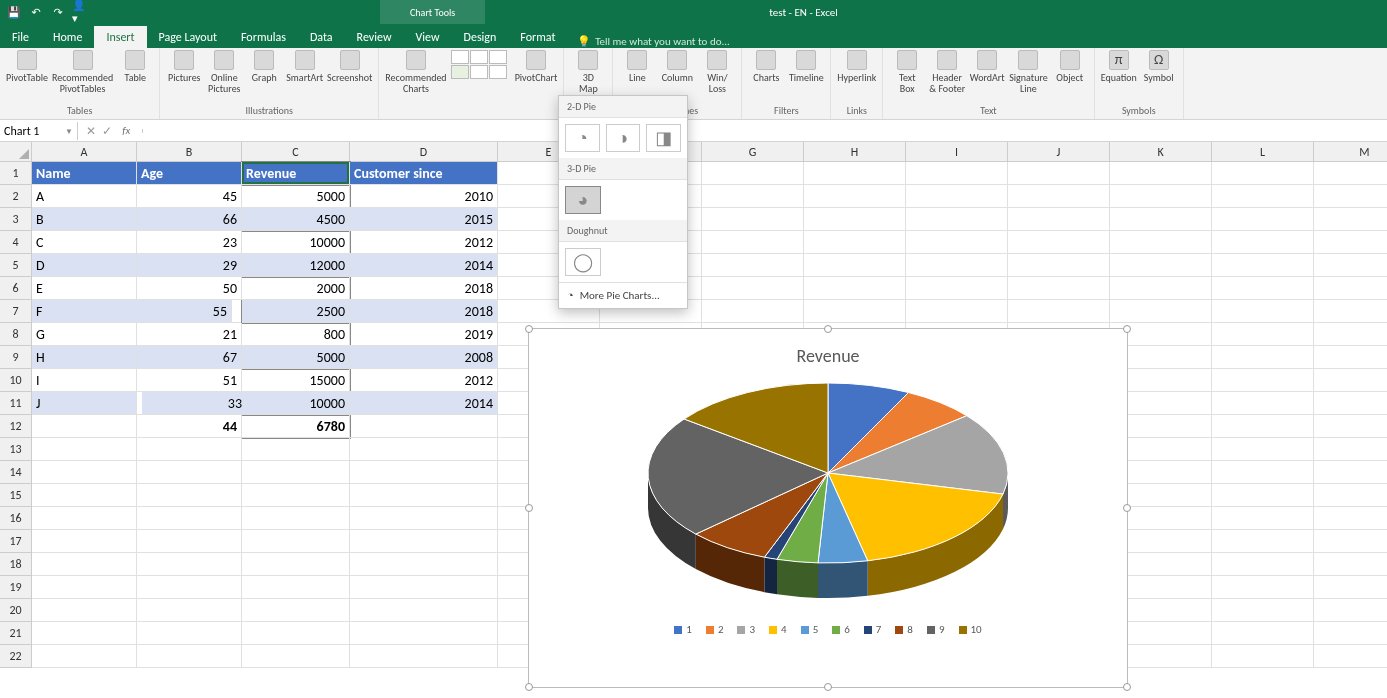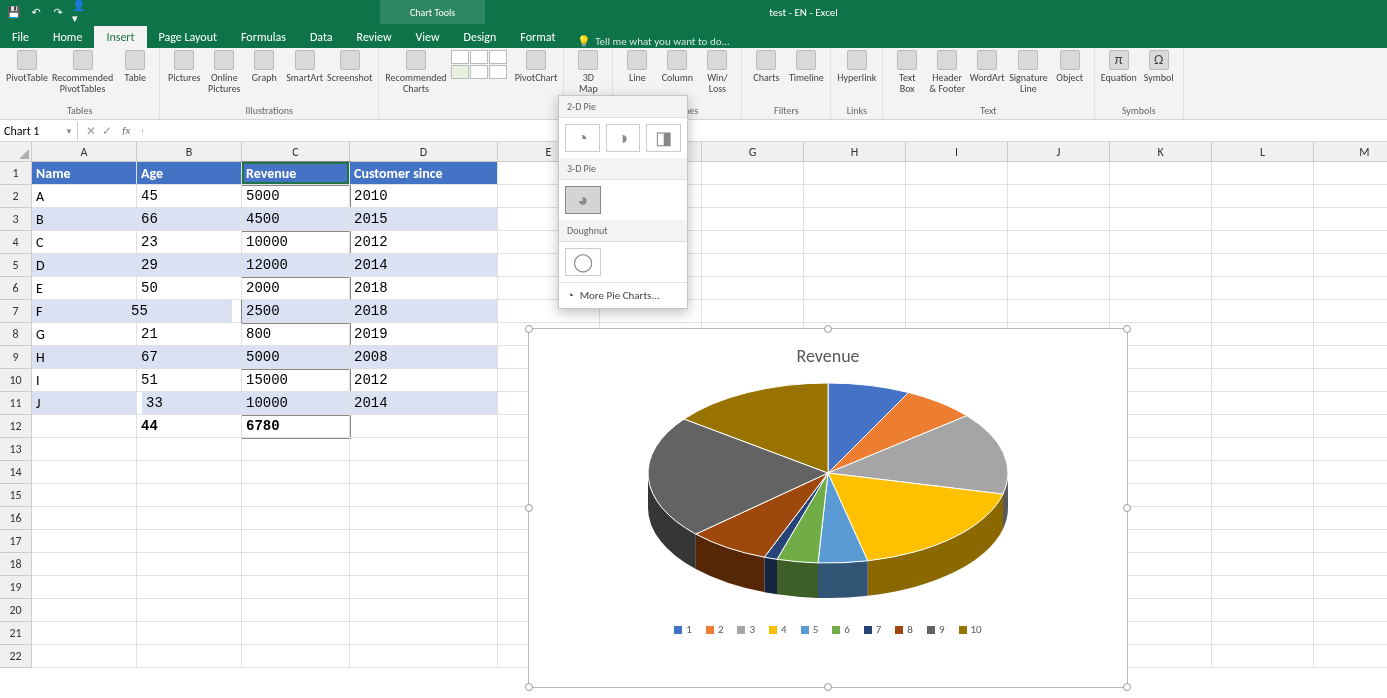--- a/index.html
+++ b/index.html
@@ -36,21 +36,21 @@
 .col-heads{position:absolute;left:32px;top:0;display:flex;height:20px;}
 .ch{background:#f0f0f0;border-right:1px solid #ccc;border-bottom:1px solid #ccc;text-align:center;font-size:12px;color:#333;line-height:20px;}
 .row-heads{position:absolute;left:0;top:20px;display:flex;flex-direction:column;width:32px;}
 .rh{background:#f0f0f0;border-right:1px solid #ccc;border-bottom:1px solid #ccc;text-align:center;font-size:12px;color:#333;height:23px;line-height:23px;}
 .grid{position:absolute;left:32px;top:20px;}
 .gcell{position:absolute;border-right:1px solid #e0e0e0;border-bottom:1px solid #e0e0e0;padding:2px 4px;font-size:14px;height:23px;line-height:19px;overflow:hidden;white-space:nowrap;}
 .hdr{background:#4472c4;color:#fff;font-weight:600;}
 .lblue{background:#d9e1f2;}
 .sel-colhdr{box-shadow:inset 0 0 0 2px #217346;}
 .bold{font-weight:700;}
-.ra{font-family:Liberation Mono, monospace;}
+.ra{text-align:right;}
 .dropdown{position:absolute;background:#fff;border:1px solid #c6c6c6;box-shadow:0 4px 12px rgba(0,0,0,.25);width:130px;font-size:11px;left:558px;top:95px;z-index:50;}
 .dd-title{background:#f3f3f3;border-bottom:1px solid #e0e0e0;padding:4px 8px;color:#666;font-size:10px;}
 .dd-row{display:flex;gap:6px;padding:6px;}
 .dd-ico{width:36px;height:28px;border:1px solid #ccc;display:flex;align-items:center;justify-content:center;font-size:18px;color:#888;cursor:pointer;}
 .dd-ico.sel{background:#d4d4d4;border-color:#888;}
 .dd-more{border-top:1px solid #e0e0e0;padding:6px 8px;display:flex;gap:6px;align-items:center;color:#444;cursor:pointer;}
 .chart-box{position:absolute;left:528px;top:328px;width:600px;height:360px;border:1px solid #bbb;background:#fff;}
 .handle{position:absolute;width:8px;height:8px;background:#fff;border:1px solid #999;border-radius:50%;}
 .h-tl{left:-4px;top:-4px;} .h-tr{right:-4px;top:-4px;} .h-bl{left:-4px;bottom:-4px;} .h-br{right:-4px;bottom:-4px;}
 .h-t{left:50%;top:-4px;margin-left:-4px;} .h-b{left:50%;bottom:-4px;margin-left:-4px;}

